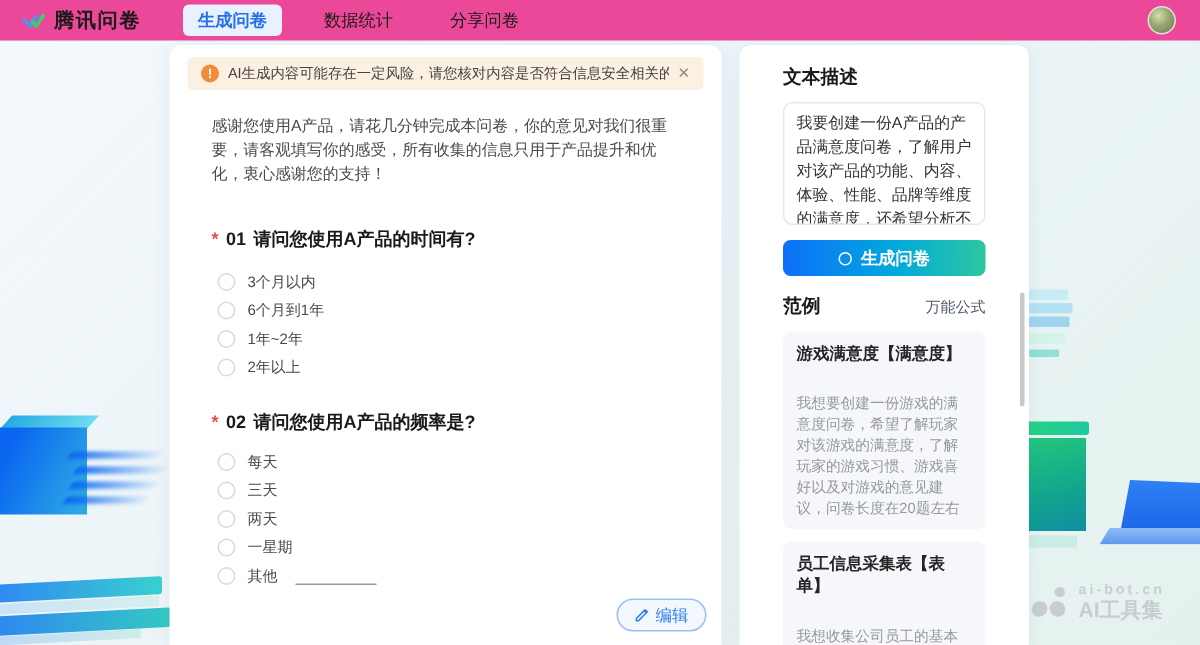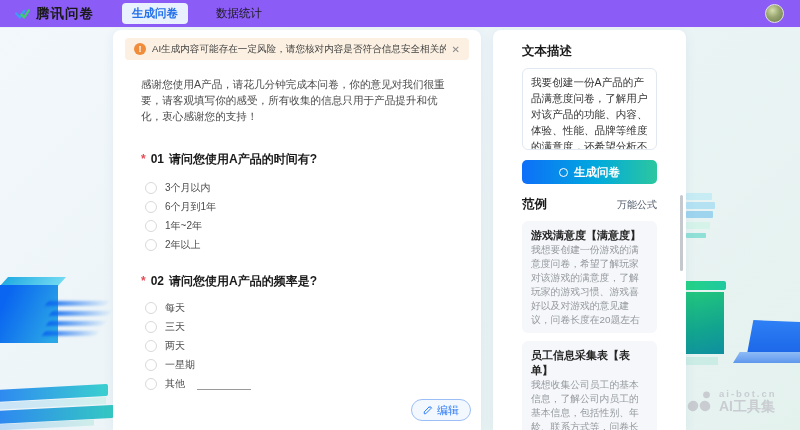--- a/index.html
+++ b/index.html
@@ -6,21 +6,21 @@
   html,body { width:800px; height:430px; overflow:hidden; }
   body {
     font-family:"Liberation Sans","DejaVu Sans",sans-serif;
     background:linear-gradient(135deg,#F3F8FC 0%,#ECF4F7 45%,#E4F2EE 100%);
     position:relative; color:#1A1A1A;
   }
 
   
   .header {
     position:absolute; left:0; top:0; width:800px; height:28px;
-    background:#8b5cf6; display:flex; align-items:center; z-index:5;
+    background:#ec4899; display:flex; align-items:center; z-index:5;
     border-bottom:1px solid #E9F1F7;
   }
   .brand { display:flex; align-items:center; gap:5px; margin-left:14px; }
   .brand-name { font-size:13.5px; font-weight:bold; letter-spacing:1px; }
   .tabs { display:flex; align-items:center; margin-left:28px; gap:18px; }
   .tab { font-size:11.5px; color:#1A1A1A; padding:3px 10px; border-radius:4px; cursor:pointer; }
   .tab.active { background:#E8F1FD; color:#2470E8; font-weight:bold; }
   .avatar {
     position:absolute; right:16px; top:4px; width:19px; height:19px; border-radius:50%;
     background:radial-gradient(circle at 38% 32%, #D6DFAE 0%, #97A46F 45%, #6B7A4C 100%);
@@ -113,21 +113,21 @@
     background:linear-gradient(90deg,#0E6FF9 0%,#00A9DD 55%,#2CC79F 100%);
     display:flex; align-items:center; justify-content:center; gap:6px; cursor:pointer;
   }
   .ring { width:9px; height:9px; border:1.6px solid #fff; border-radius:50%; }
   .ex-head { margin-top:12px; display:flex; align-items:baseline; justify-content:space-between; }
   .formula { font-size:10px; color:#4E5969; cursor:pointer; }
   .card {
     margin-top:8px; background:#F5F7FA; border-radius:6px; padding:7px 9px; cursor:pointer;
   }
   .card-title { font-size:11px; font-weight:bold; color:#262626; display:flex; align-items:center; gap:5px; }
-  .card-body { margin-top:0; font-size:9.8px; line-height:1.42; color:#95989D; }
+  .card-body { margin-top:20px; font-size:9.8px; line-height:1.42; color:#95989D; }
   .sb-scrollbar { position:absolute; right:3px; top:165px; width:3px; height:76px;
     background:#C5C8CC; border-radius:2px; cursor:pointer; }
 
   
   .watermark { position:absolute; left:686px; top:389px; display:flex; align-items:center; gap:6px; z-index:1; }
   .wm-text { display:flex; flex-direction:column; line-height:1.05; }
   .wm1 { font-size:9.5px; font-weight:bold; letter-spacing:2px; color:#C9CDD1; }
   .wm2 { font-size:14px; font-weight:bold; color:#C9CDD1; }
 </style>
 </head>
@@ -158,20 +158,21 @@
   <div class="brand">
     <svg width="17" height="17" viewBox="0 0 24 24">
       <path d="M3 12 L8.5 17.5 L14.5 8.5" stroke="#3E9CF5" stroke-width="3.4" fill="none" stroke-linecap="round" stroke-linejoin="round"></path>
       <path d="M10.5 13.5 L14.5 17.5 L21 7.5" stroke="#3ECC6E" stroke-width="3.4" fill="none" stroke-linecap="round" stroke-linejoin="round"></path>
     </svg>
     <span class="brand-name">腾讯问卷</span>
   </div>
   <div class="tabs">
     <span class="tab active">生成问卷</span>
     <span class="tab">数据统计</span>
+    <span class="tab">分享问卷</span>
   </div>
   <div class="avatar"></div>
 </div>
 
 <div class="main-panel">
   <div class="banner">
     <span class="warn-ic">!</span>
     <span class="banner-text">AI生成内容可能存在一定风险，请您核对内容是否符合信息安全相关的要求。</span>
     <span class="banner-close">✕</span>
   </div>

